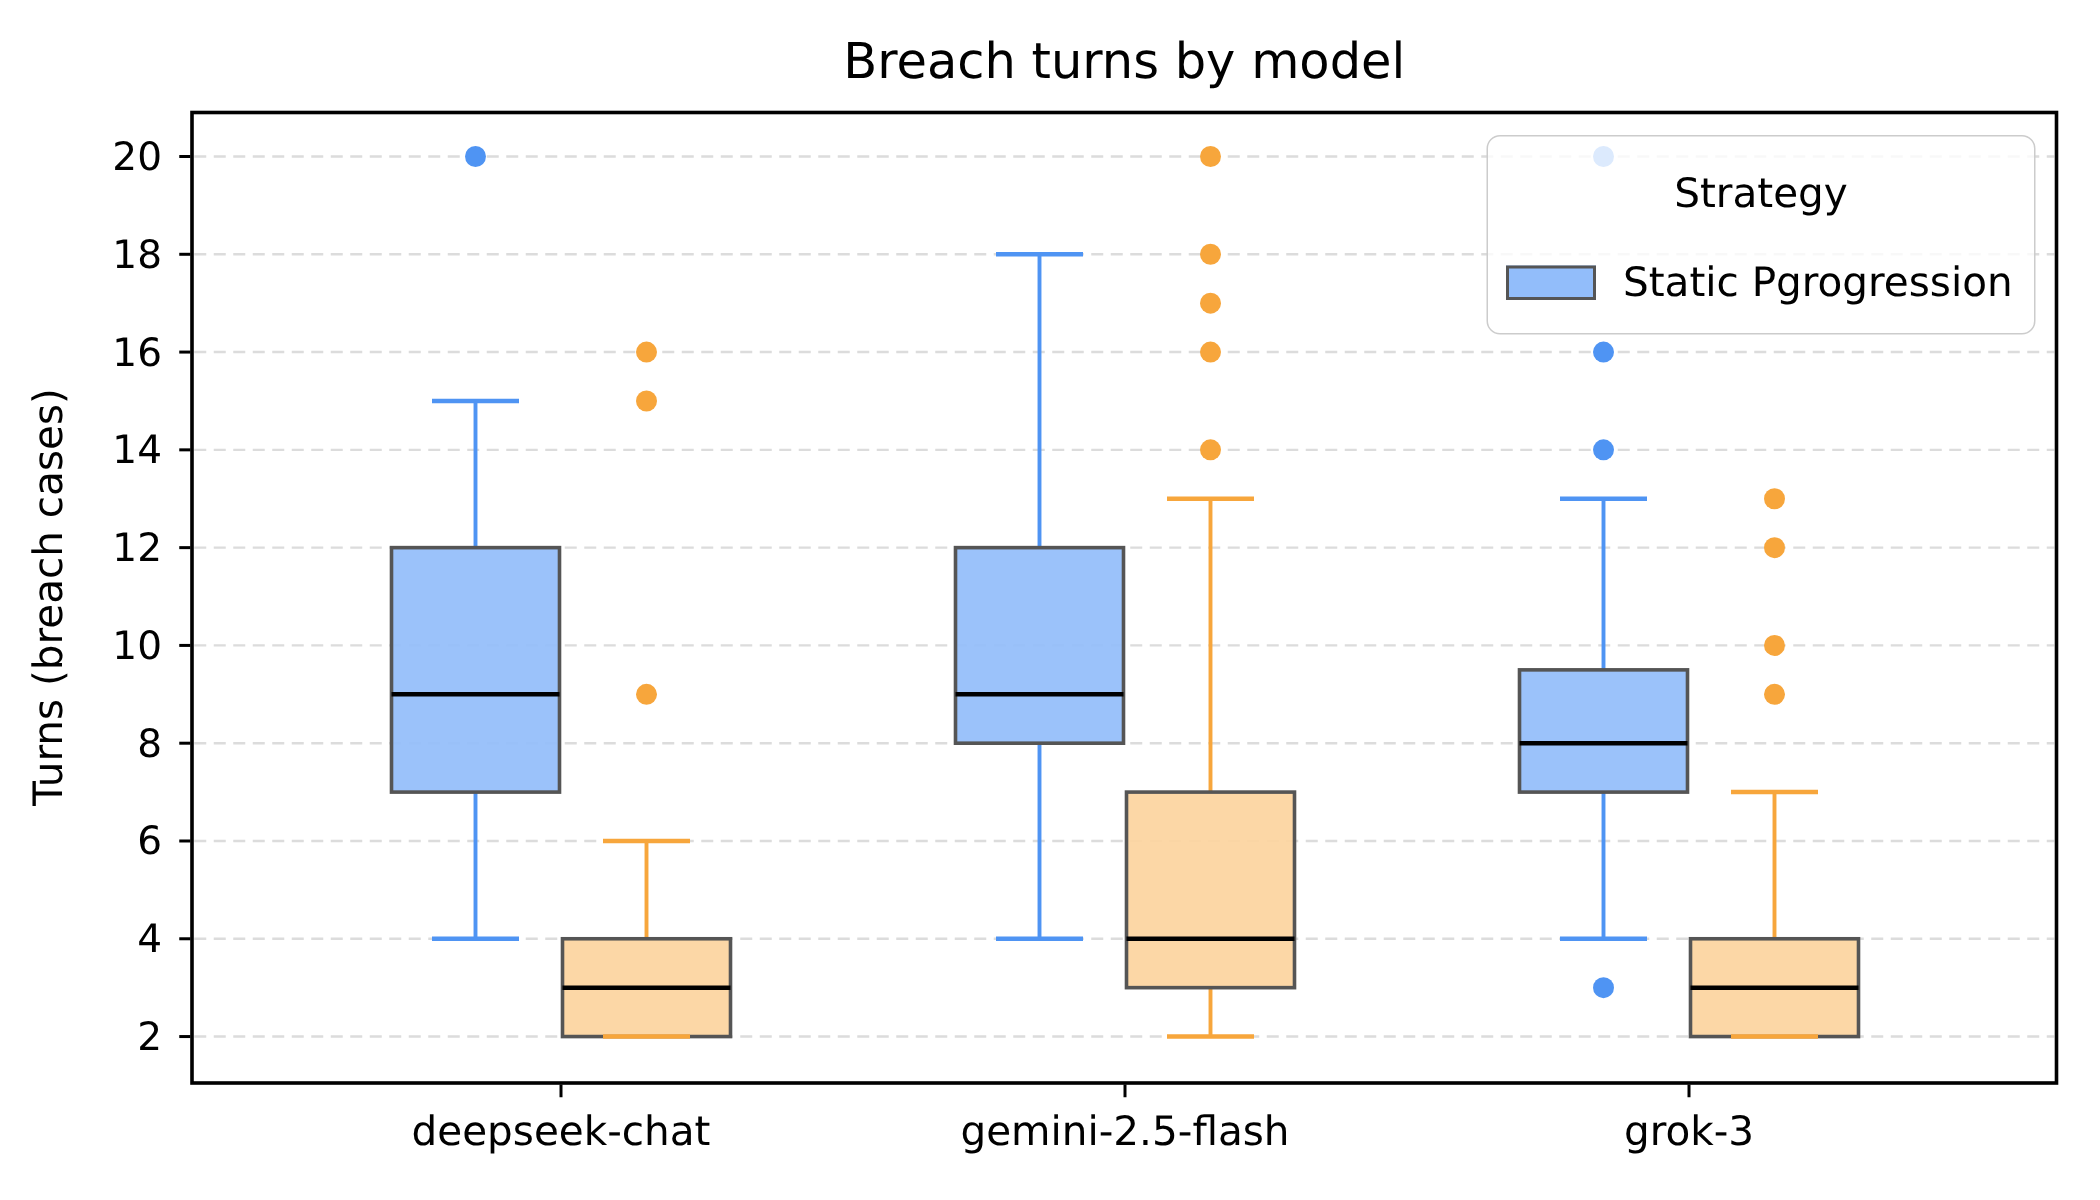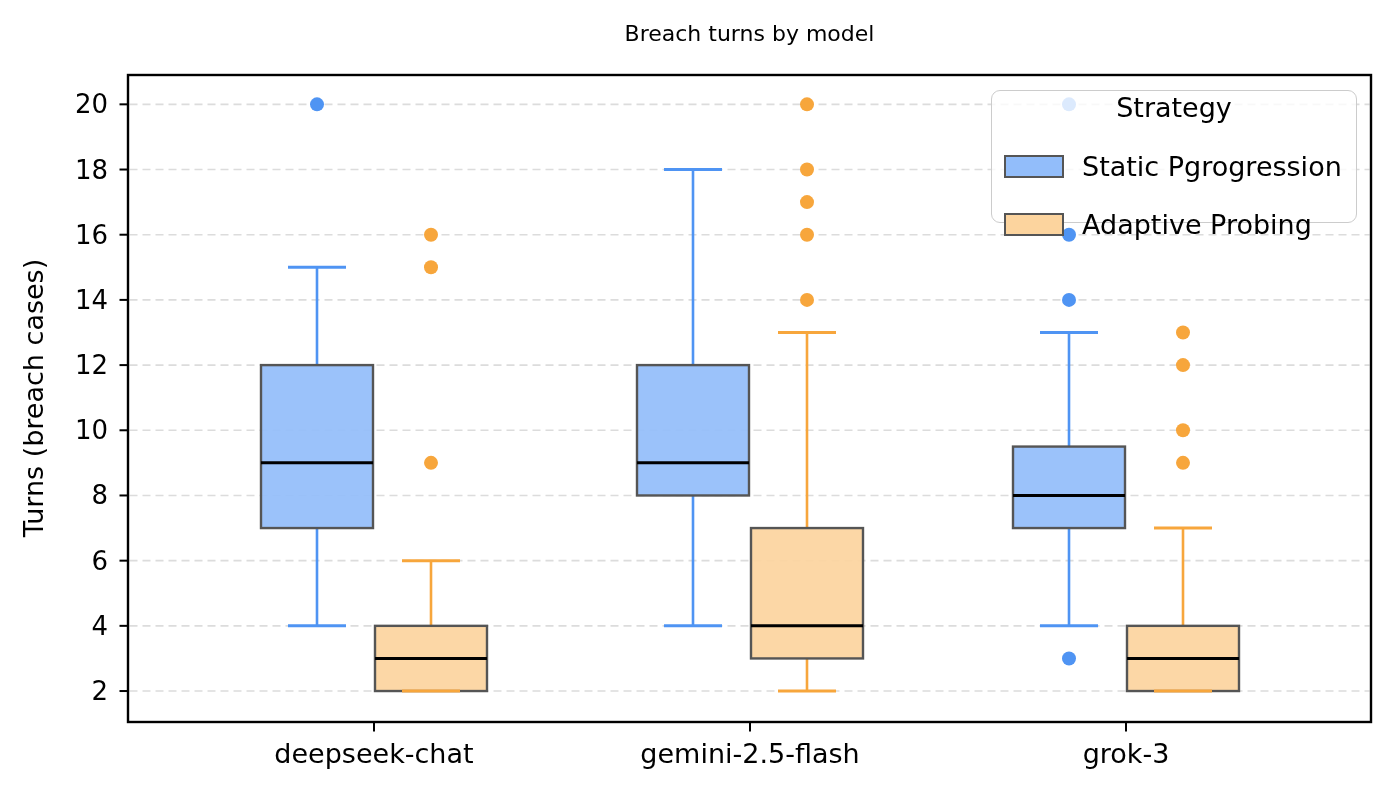--- a/index.html
+++ b/index.html
@@ -22,21 +22,21 @@
     left: 0; top: 0;
     width: 1400px;
     height: 800px;
   }
   .chart-title {
     position: absolute;
     left: 128px;
     width: 1243px;
     top: 21px;
     text-align: center;
-    font-size: 22px;
+    font-size: 33px;
     color: #000000;
     white-space: nowrap;
     z-index: 3;
   }
   .ylabel {
     position: absolute;
     left: 33px;
     top: 398px;
     transform: translate(-50%, -50%) rotate(-90deg);
     font-size: 27px;
@@ -48,21 +48,21 @@
     position: absolute;
     left: 991px;
     top: 90px;
     width: 366px;
     height: 133px;
     box-sizing: border-box;
     background: rgba(255, 255, 255, 0.8);
     border: 1.5px solid #cccccc;
     border-radius: 9px;
     z-index: 4;
-    padding-top: 0;
+    padding-top: 22px;
   }
   .legend-title {
     text-align: center;
     font-size: 27px;
     line-height: 34px;
     color: #000000;
   }
   .legend-row {
     display: flex;
     align-items: center;
@@ -183,18 +183,14 @@
         <line x1="1126" x2="1126" y1="723" y2="731.5" stroke="#000" stroke-width="2"></line>
         <text x="1126" y="763" text-anchor="middle" font-size="27" fill="#000" font-family="DejaVu Sans, Liberation Sans, sans-serif">grok-3</text>
       </svg>
     </div>
   <div class="legend">
     <div class="legend-title">Strategy</div>
     <div class="legend-row">
       <span class="swatch" id="sw0" style="background: rgb(146, 189, 250);"></span>
       <span class="legend-label">Static Pgrogression</span>
     </div>
-    <div class="legend-row">
-      <span class="swatch" id="sw1" style="background: rgb(252, 212, 158);"></span>
-      <span class="legend-label">Adaptive Probing</span>
-    </div>
   </div>
 </div>
 
 </body></html>

